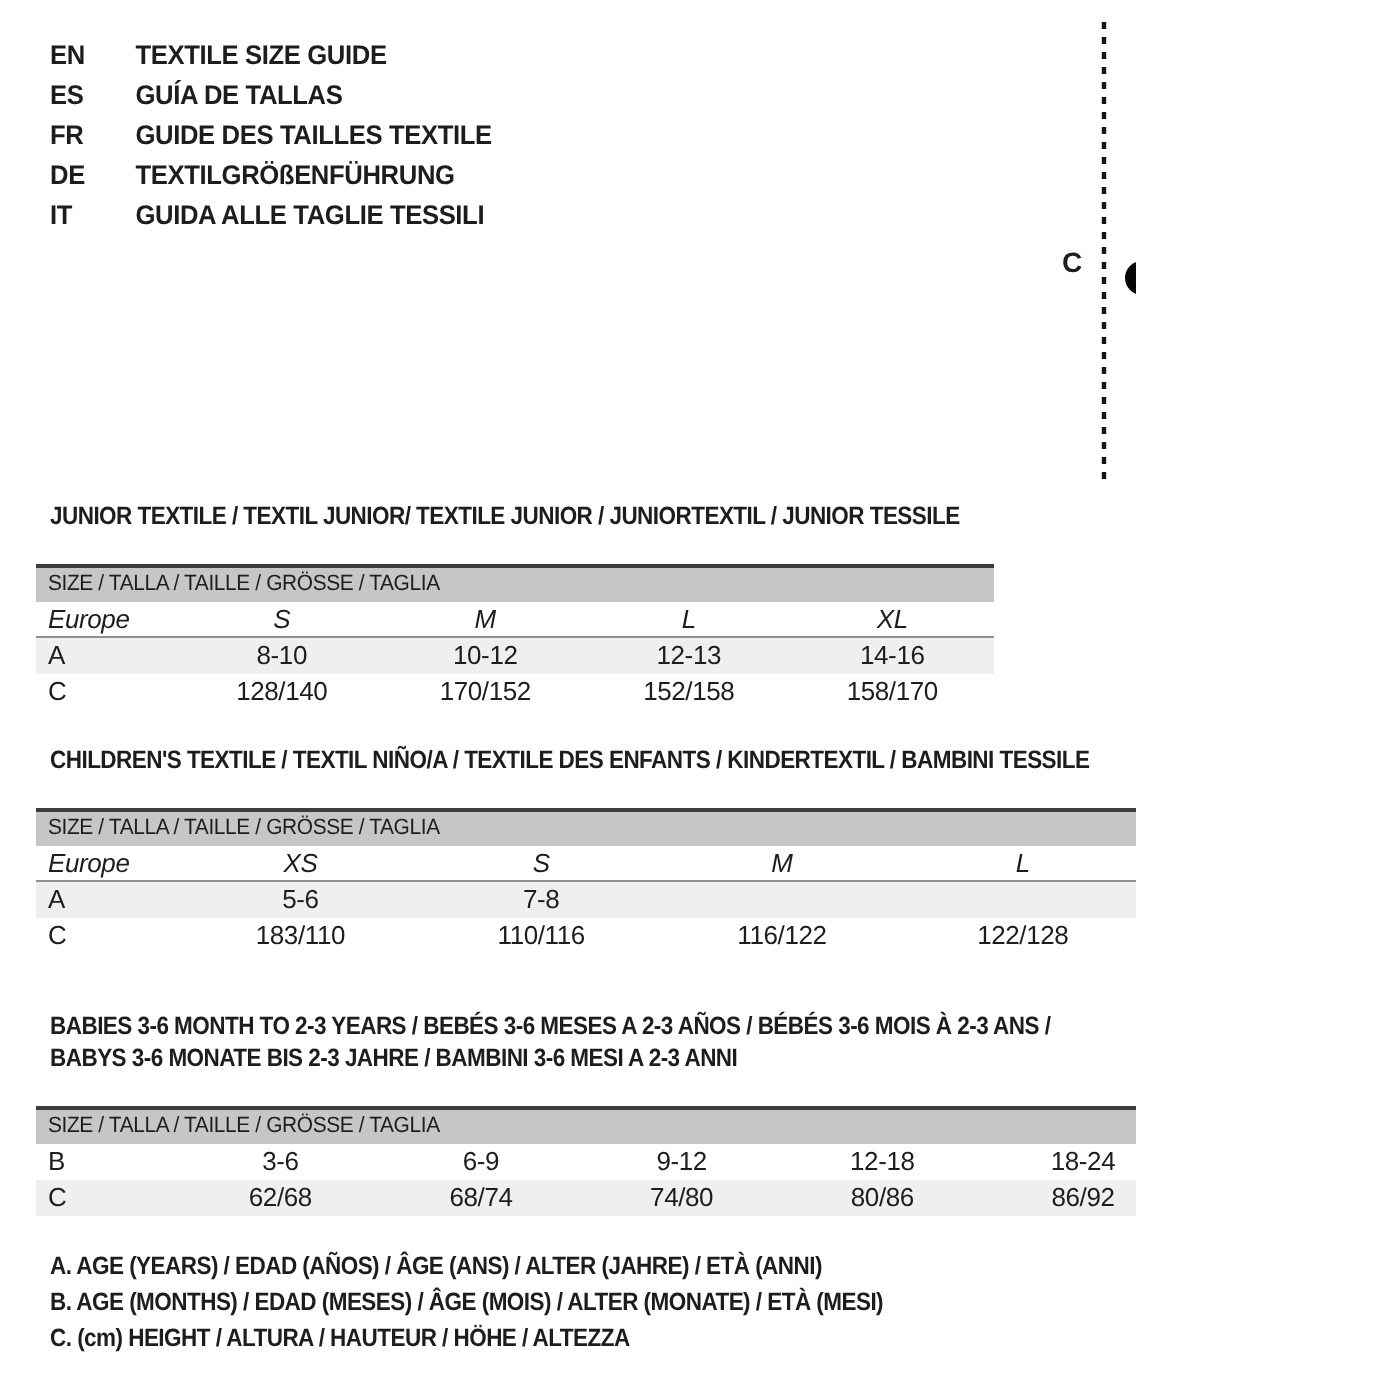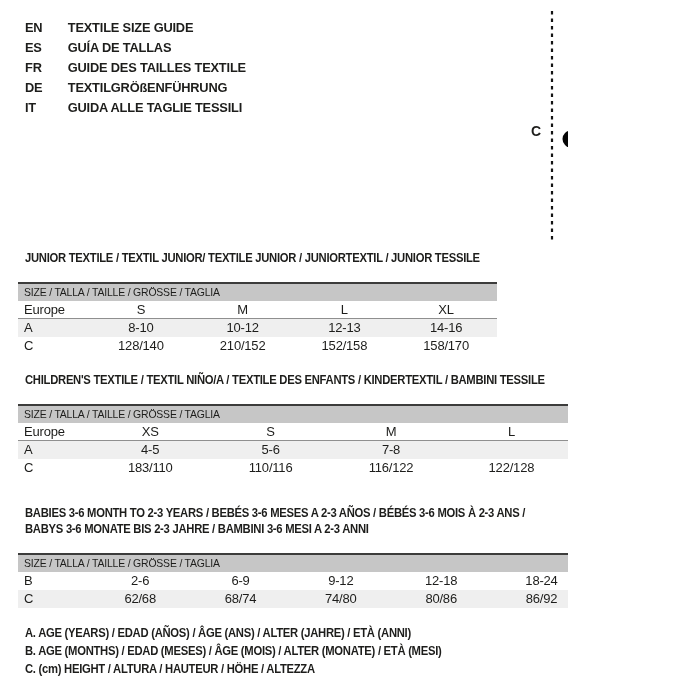--- a/index.html
+++ b/index.html
@@ -29,21 +29,21 @@
   .table-0{top:250px;width:479px;}
   .table-1{top:372px;width:674px;}
   .table-2{top:505px;width:674px;}
   .table-title{margin:0 0 0 7px;font-weight:bold;font-size:12.5px;line-height:16px;letter-spacing:-0.3px;
                transform:scaleX(0.9);transform-origin:0 0;white-space:pre-line;width:760px;}
   .twrap{margin-top:16px;border-top:2px solid var(--top-border);}
   .thead{background:var(--header-bg);height:17px;line-height:17px;padding-left:6px;font-size:11px;letter-spacing:-0.2px;overflow:hidden;}
   .thead-text{display:inline-block;transform:scaleX(0.95);transform-origin:0 50%;white-space:nowrap;}
   .trow{display:grid;height:18px;line-height:18px;font-size:13px;letter-spacing:-0.2px;}
   .trow:nth-child(even){background:var(--row-alt);}
-  .trow.divider{border-bottom:1px solid var(--divider);line-height:17px;}
+  .trow.divider{border-bottom:1px solid var(--divider);line-height:17px;font-style:italic;}
   .tcell-label{padding-left:6px;text-align:left;}
   .tcell{text-align:center;}
 
   
   .footnotes{position:absolute;left:25px;top:624px;transform:scaleX(0.9);transform-origin:0 0;width:760px;}
   .footnote{font-weight:bold;font-size:12.5px;line-height:18px;letter-spacing:-0.3px;white-space:nowrap;}
 </style>
 </head>
 <body>
 
@@ -130,21 +130,21 @@
     <div class="tcell-label">A</div>
   <div class="tcell">8-10</div>
               <div class="tcell">10-12</div>
               <div class="tcell">12-13</div>
               <div class="tcell">14-16</div>
             </div>
 
   <div class="trow" style="grid-template-columns: 72px repeat(4, 1fr);">
     <div class="tcell-label">C</div>
   <div class="tcell">128/140</div>
-              <div class="tcell">210/152</div>
+              <div class="tcell">170/152</div>
               <div class="tcell">152/158</div>
               <div class="tcell">158/170</div>
             </div>
 </div>
     </div>
   </div>
 
   <div class="table table-1">
     <div class="table-title">CHILDREN'S TEXTILE / TEXTIL NIÑO/A / TEXTILE DES ENFANTS / KINDERTEXTIL / BAMBINI TESSILE</div>
     <div class="twrap">
@@ -156,21 +156,20 @@
     <div class="tcell-label">Europe</div>
   <div class="tcell">XS</div>
               <div class="tcell">S</div>
               <div class="tcell">M</div>
               <div class="tcell">L</div>
               <div class="tcell">XL</div>
             </div>
 
   <div class="trow" style="grid-template-columns: 72px repeat(5, 1fr);">
     <div class="tcell-label">A</div>
-              <div class="tcell">4-5</div>
               <div class="tcell">5-6</div>
               <div class="tcell">7-8</div>
             </div>
 
   <div class="trow" style="grid-template-columns: 72px repeat(5, 1fr);">
     <div class="tcell-label">C</div>
               <div class="tcell">183/110</div>
               <div class="tcell">110/116</div>
               <div class="tcell">116/122</div>
               <div class="tcell">122/128</div>
@@ -182,21 +181,21 @@
   <div class="table table-2">
     <div class="table-title">BABIES 3-6 MONTH TO 2-3 YEARS / BEBÉS 3-6 MESES A 2-3 AÑOS / BÉBÉS 3-6 MOIS À 2-3 ANS /
 BABYS 3-6 MONATE BIS 2-3 JAHRE / BAMBINI 3-6 MESI A 2-3 ANNI</div>
     <div class="twrap">
       <div class="thead">
         <span class="thead-text">SIZE / TALLA / TAILLE / GRÖSSE / TAGLIA</span>
       </div>
       <div>
   <div class="trow" style="grid-template-columns: 72px repeat(6, 1fr);">
     <div class="tcell-label">B</div>
-  <div class="tcell">2-6</div>
+  <div class="tcell">3-6</div>
               <div class="tcell">6-9</div>
               <div class="tcell">9-12</div>
               <div class="tcell">12-18</div>
               <div class="tcell">18-24</div>
               <div class="tcell">24-36</div>
             </div>
 
   <div class="trow" style="grid-template-columns: 72px repeat(6, 1fr);">
     <div class="tcell-label">C</div>
   <div class="tcell">62/68</div>

